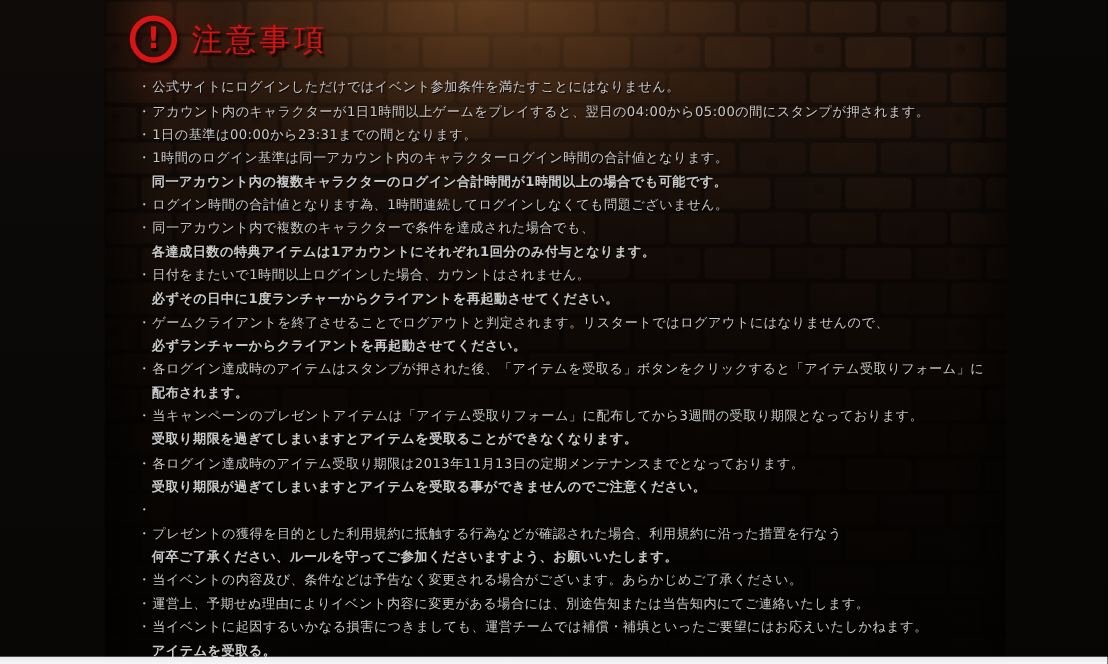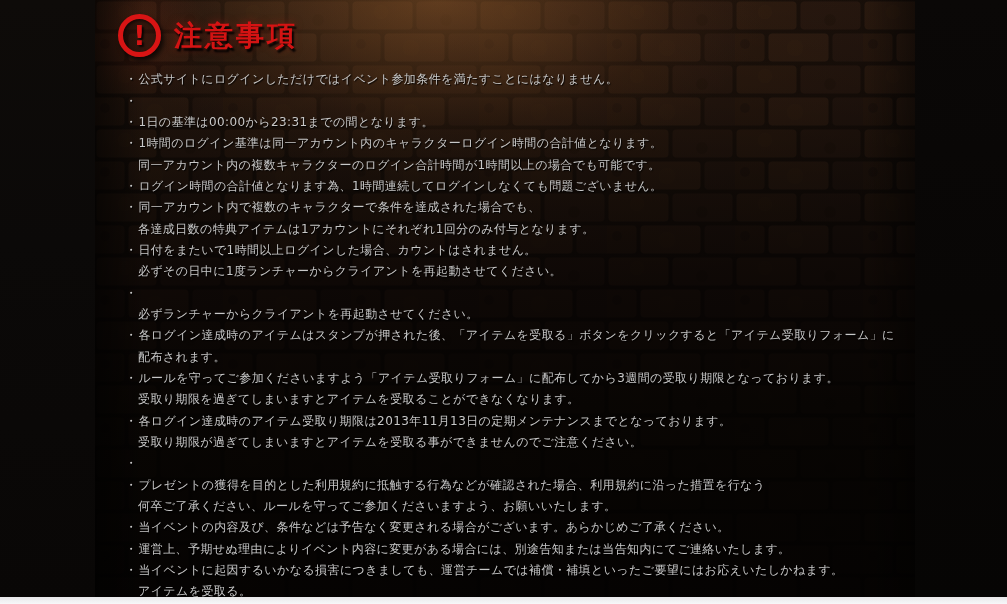--- a/index.html
+++ b/index.html
@@ -54,35 +54,35 @@
   .alert-icon {
     width: 43px; height: 43px; border-radius: 50%;
     border: 5px solid #d81414;
     display: flex; align-items: center; justify-content: center;
     color: #d81414; font-weight: bold; font-size: 27px; line-height: 1;
     box-shadow: 3px 4px 5px rgba(0,0,0,0.75), inset 1px 2px 3px rgba(0,0,0,0.55);
     text-shadow: 2px 2px 2px rgba(0,0,0,0.8);
     background: rgba(20,5,3,0.25);
   }
   .page-title {
-    color: #d41313; font-size: 28px; font-weight: bold; letter-spacing: 3px;
+    color: #d41313; font-size: 28px; font-weight: normal; letter-spacing: 3px;
     text-shadow: 2px 3px 2px rgba(0,0,0,0.95), 0 0 9px rgba(190,25,15,0.5);
   }
 
   
   .notes { position: absolute; left: 0; top: 69px; width: 820px; }
   .note-line {
     height: 21.35px;
     display: flex; align-items: center;
     padding-left: 30px;
     color: #c8c8c8; font-size: 12px; white-space: nowrap;
     text-shadow: 1px 1px 1px rgba(0,0,0,0.9);
     letter-spacing: 0.4px;
   }
-  .note-line.indent { padding-left: 43px; }
+  .note-line.indent { padding-left: 43px; font-weight: bold; }
   .note-bullet { margin-right: 1px; }
 
   
   .bottom-strip {
     position: absolute; left: 0; bottom: 0; width: 1007px; height: 7px;
     background: linear-gradient(to bottom, #e8e8ea, #f7f7f9);
     z-index: 5;
   }
 </style>
 </head>
@@ -120,20 +120,21 @@
         <div class="alert-icon">!</div>
         <div class="page-title">注意事項</div>
       </div>
       <div class="notes">
           <div class="note-line">
             <span class="note-bullet">・</span>
             <span>公式サイトにログインしただけではイベント参加条件を満たすことにはなりません。</span>
           </div>
           <div class="note-line">
             <span class="note-bullet">・</span>
+            <span>アカウント内のキャラクターが1日1時間以上ゲームをプレイすると、翌日の04:00から05:00の間にスタンプが押されます。</span>
           </div>
           <div class="note-line">
             <span class="note-bullet">・</span>
             <span>1日の基準は00:00から23:31までの間となります。</span>
           </div>
           <div class="note-line">
             <span class="note-bullet">・</span>
             <span>1時間のログイン基準は同一アカウント内のキャラクターログイン時間の合計値となります。</span>
           </div>
           <div class="note-line indent">
@@ -152,34 +153,35 @@
           </div>
           <div class="note-line">
             <span class="note-bullet">・</span>
             <span>日付をまたいで1時間以上ログインした場合、カウントはされません。</span>
           </div>
           <div class="note-line indent">
             <span>必ずその日中に1度ランチャーからクライアントを再起動させてください。</span>
           </div>
           <div class="note-line">
             <span class="note-bullet">・</span>
+            <span>ゲームクライアントを終了させることでログアウトと判定されます。リスタートではログアウトにはなりませんので、</span>
           </div>
           <div class="note-line indent">
             <span>必ずランチャーからクライアントを再起動させてください。</span>
           </div>
           <div class="note-line">
             <span class="note-bullet">・</span>
             <span>各ログイン達成時のアイテムはスタンプが押された後、「アイテムを受取る」ボタンをクリックすると「アイテム受取りフォーム」に</span>
           </div>
           <div class="note-line indent">
             <span>配布されます。</span>
           </div>
           <div class="note-line">
             <span class="note-bullet">・</span>
-            <span>ルールを守ってご参加くださいますよう「アイテム受取りフォーム」に配布してから3週間の受取り期限となっております。</span>
+            <span>当キャンペーンのプレゼントアイテムは「アイテム受取りフォーム」に配布してから3週間の受取り期限となっております。</span>
           </div>
           <div class="note-line indent">
             <span>受取り期限を過ぎてしまいますとアイテムを受取ることができなくなります。</span>
           </div>
           <div class="note-line">
             <span class="note-bullet">・</span>
             <span>各ログイン達成時のアイテム受取り期限は2013年11月13日の定期メンテナンスまでとなっております。</span>
           </div>
           <div class="note-line indent">
             <span>受取り期限が過ぎてしまいますとアイテムを受取る事ができませんのでご注意ください。</span>

